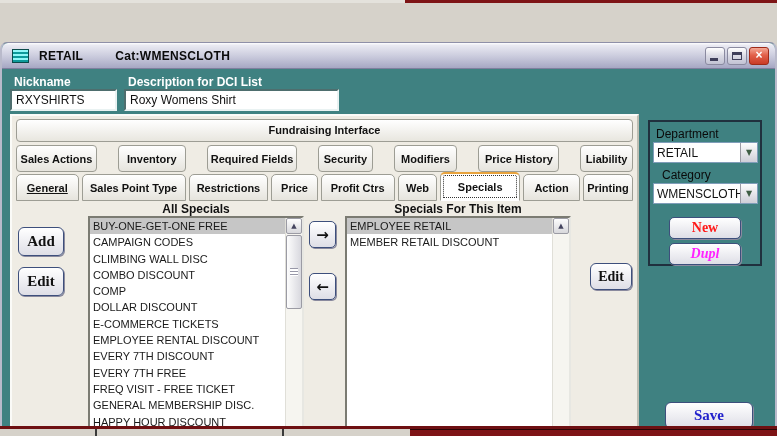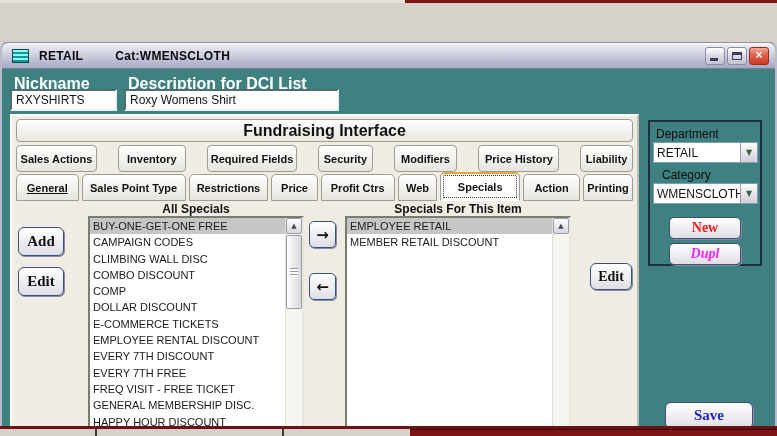--- a/index.html
+++ b/index.html
@@ -28,30 +28,30 @@
   .title-cat { font-weight:bold; font-size:12px; color:#0a0a0a; margin-left:32px; letter-spacing:.3px; }
   .win-controls { margin-left:auto; display:flex; gap:2px; }
   .wbtn { width:20px; height:18px; border-radius:3px; border:1px solid #8A8AA0; cursor:pointer;
     background:linear-gradient(180deg,#FFFFFF,#D9D9E4 50%,#C2C3D4); position:relative; }
   .wbtn.close { background:linear-gradient(180deg,#F4A896,#E2604A 45%,#C93B26); border-color:#9E2A18;
     color:#fff; font-weight:bold; font-size:12px; line-height:15px; text-align:center; }
   .glyph-min { position:absolute; left:4px; bottom:3px; width:8px; height:3px; background:#3E3E5A; }
   .glyph-max { position:absolute; left:4px; top:4px; width:10px; height:8px; border:1px solid #3E3E5A; border-top-width:3px; }
 
   
-  .field-label { position:absolute; color:#FFFFFF; font-weight:bold; font-size:16px; }
+  .field-label { position:absolute; color:#FFFFFF; font-weight:bold; font-size:12px; }
   .text-input { position:absolute; background:#FFFFFF; font-size:12px; color:#111; padding:0 4px;
     border:2px solid; border-color:#4E6E6E #E9F2F2 #E9F2F2 #4E6E6E; line-height:18px; white-space:nowrap; overflow:hidden; }
 
   
   .main-panel { position:absolute; left:8px; top:71px; width:629px; height:353px; background:#EFECE4;
     border:2px solid; border-color:#FBFBF8 #BDBDB2 #BDBDB2 #FBFBF8; }
   .fund-header { position:absolute; left:4px; top:3px; width:617px; height:23px;
     background:linear-gradient(180deg,#FFFFFF,#E8E6DF); border:1px solid #9D9D94; border-radius:4px;
-    font-weight:bold; font-size:16px; color:#111; text-align:center; line-height:21px; cursor:pointer; }
+    font-weight:bold; font-size:11px; color:#111; text-align:center; line-height:21px; cursor:pointer; }
   .tabrow { position:absolute; left:4px; width:617px; height:27px; display:flex; }
   .tabrow1 { top:29px; gap:21px; }
   .tabrow2 { top:58px; gap:3px; }
   .tb { flex-basis:0; background:linear-gradient(180deg,#FFFFFF,#E6E4DD); border:1px solid #9D9D94;
     border-radius:4px; font-weight:bold; font-size:11px; color:#111; text-align:center;
     display:flex; align-items:center; justify-content:center; white-space:nowrap; overflow:hidden; cursor:pointer;
     font-family:"Liberation Sans",sans-serif; }
   .tabrow2 .tb { border-radius:5px 5px 0 0; }
   .tb.underline span { text-decoration:underline; }
   .tb.active { background:#FFFFFF; border-top:2px solid #E8A33D; outline:1px dotted #333; outline-offset:-4px;

